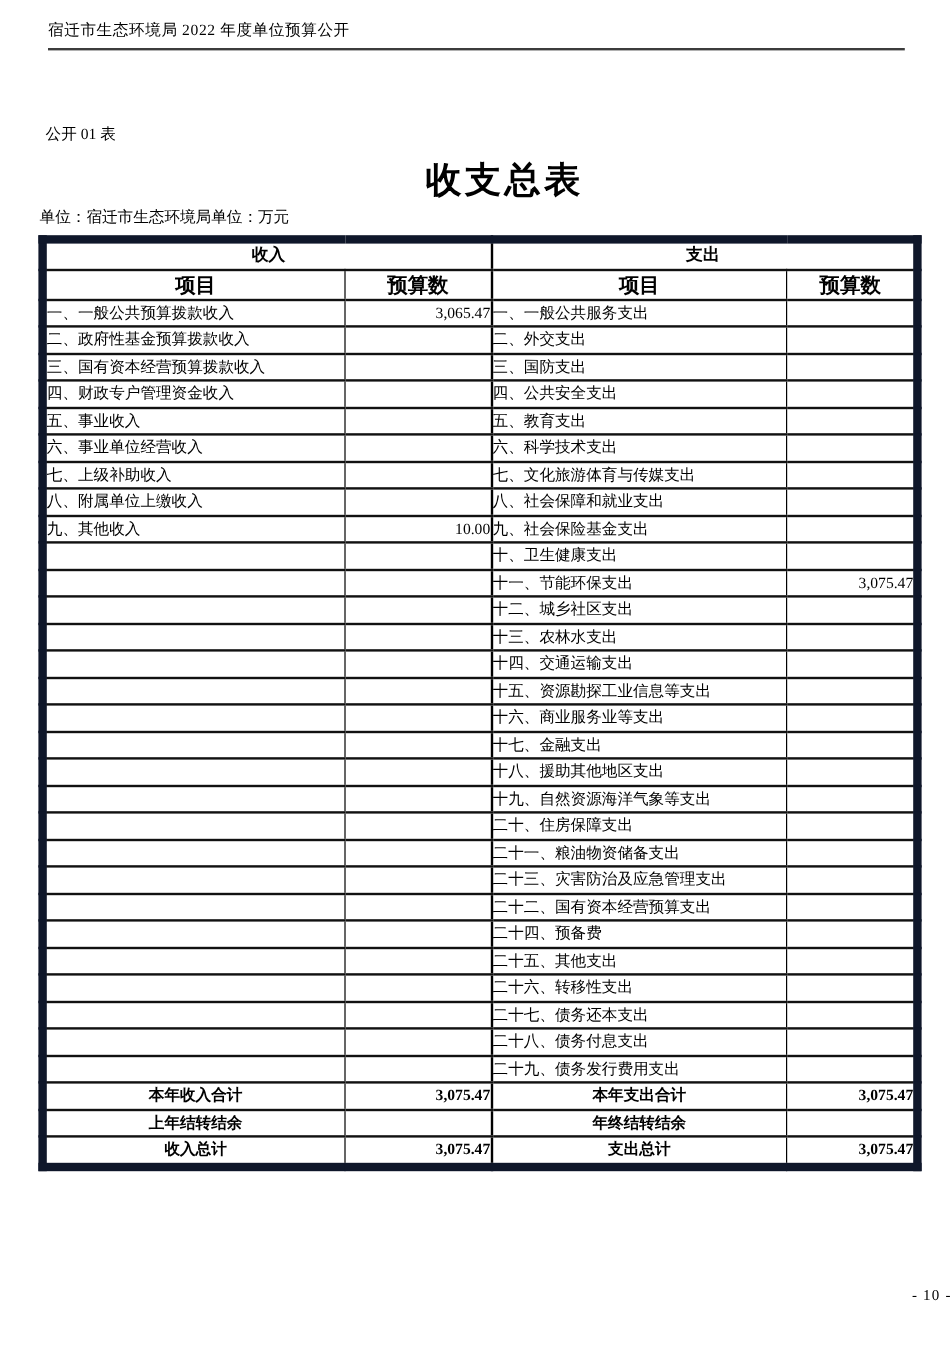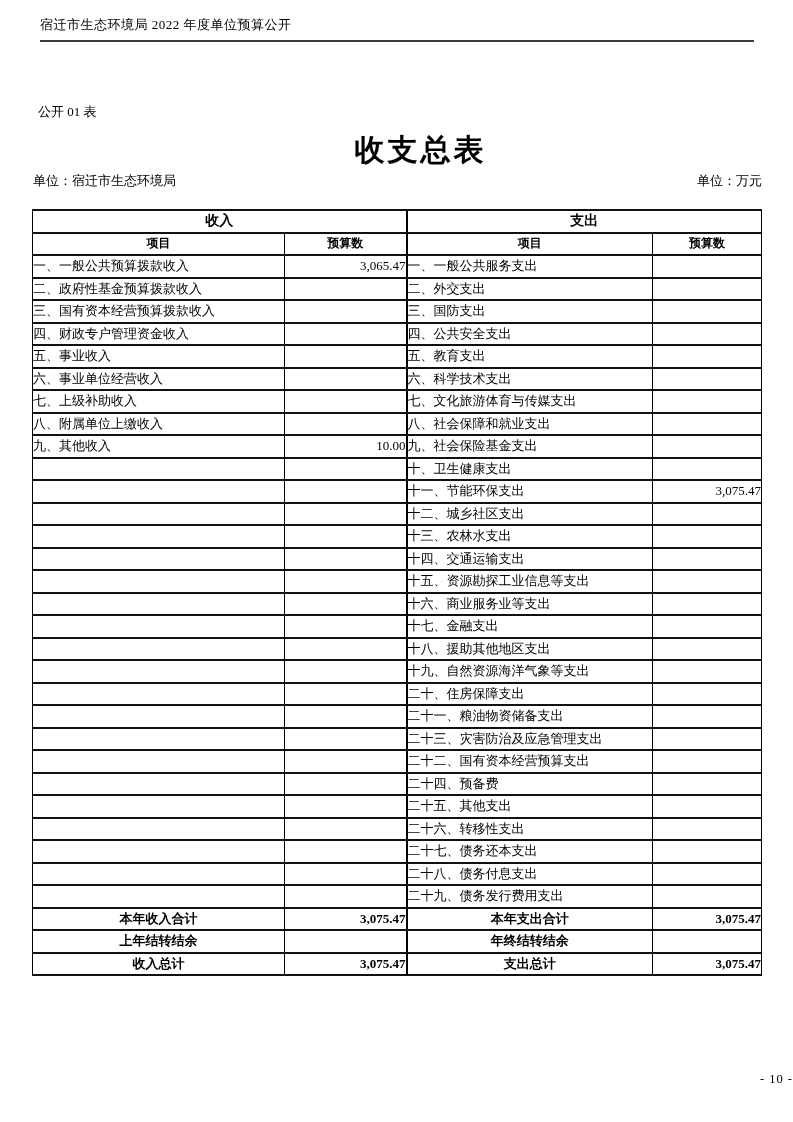--- a/index.html
+++ b/index.html
@@ -25,41 +25,41 @@
     position: absolute; left: 38px; top: 103px;
     font-size: 13px;
   }
   .page-title {
     position: absolute; left: 0; top: 130px; width: 100%;
     margin: 0; text-align: center;
     font-size: 30px; font-weight: bold; letter-spacing: 3px; padding-left: 24px;
   }
   .unit-row {
     position: absolute; left: 33px; top: 172px; width: 729px;
-    display: flex; justify-content: space-between;
+    display: flex; 
     font-size: 13px;
   }
   table.budget {
-    position: absolute; left: 32px; top: 209px;
+    position: absolute; left: 32px; top: 196px;
     width: 730px;
     border-collapse: collapse; table-layout: fixed;
-    border: 1px solid #0f172a;
+    border: 7px solid #0f172a;
   }
   table.budget th, table.budget td {
     border-left: 1px solid #000;
     border-right: 1px solid #000;
     border-top: 2px solid #111;
     border-bottom: 2px solid #111;
     padding: 0; margin: 0;
     font-size: 13px;
     overflow: hidden; white-space: nowrap;
     height: 20.5px;
   }
   table.budget thead th { font-weight: bold; text-align: center; font-size: 14px; }
-  table.budget thead tr.subhead th { font-size: 12px; }
+  table.budget thead tr.subhead th { font-size: 17px; }
   td.item { text-align: left; padding-left: 5px; }
   td.val  { text-align: right; padding-right: 4px; }
   .mid-div { border-left: 2px solid #000 !important; }
   tr.summary td { font-weight: bold; margin-top: 37px; }
   tr.summary td.item { text-align: center; padding-left: 0; }
   .page-number {
     position: absolute; left: 0; top: 1072px; width: 100%;
     text-align: right; font-size: 12.5px; letter-spacing: 1px;
   }
 </style>

